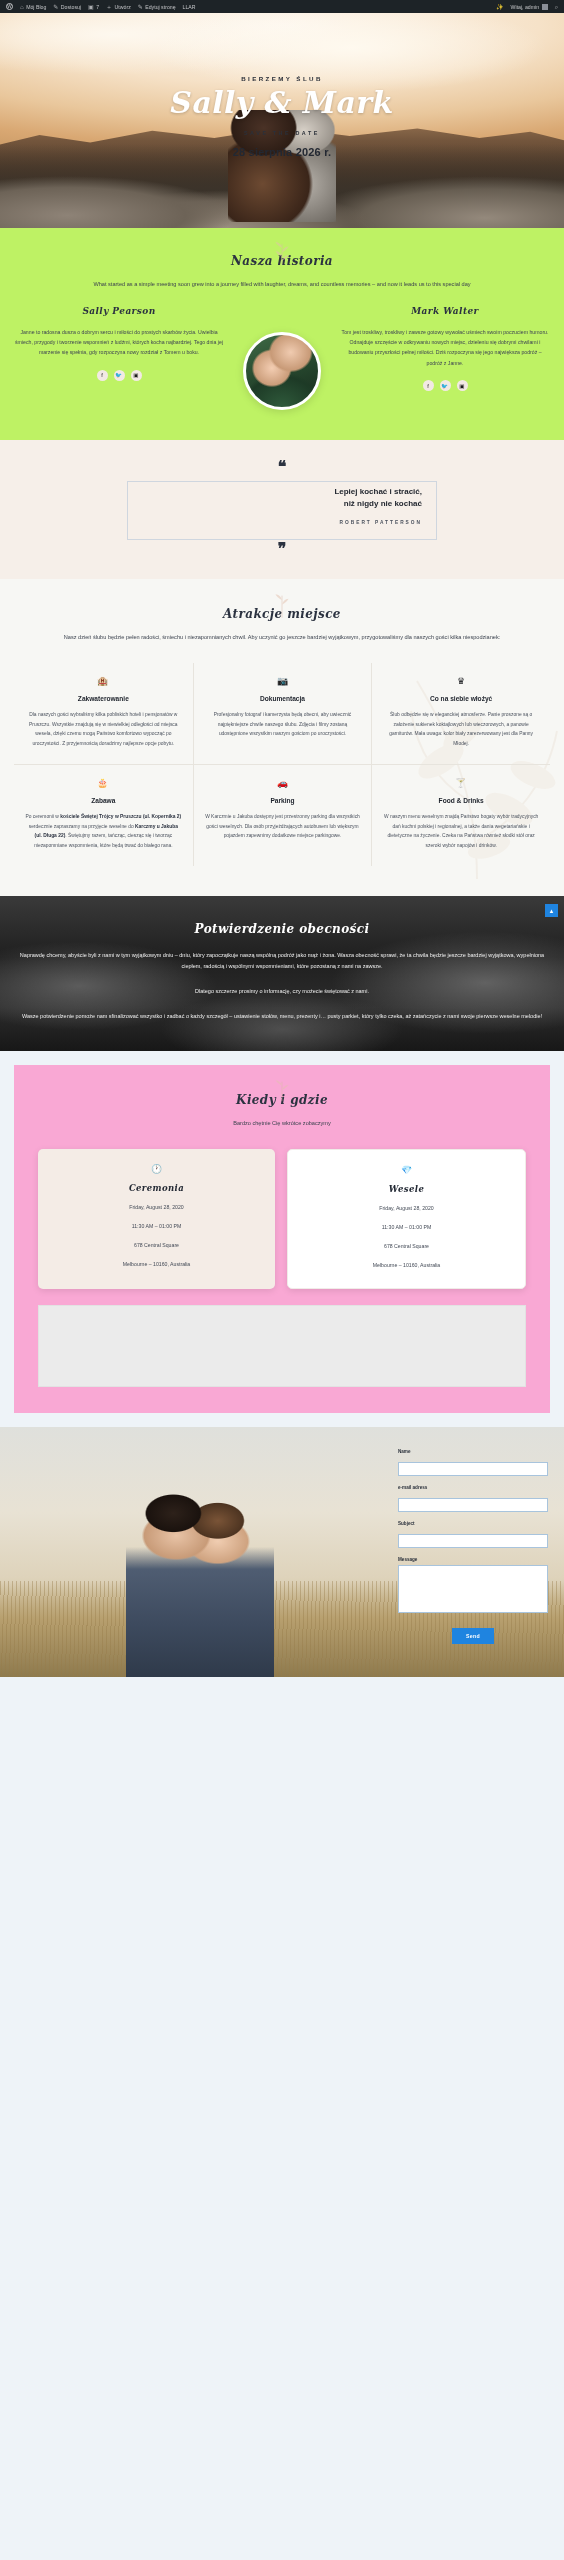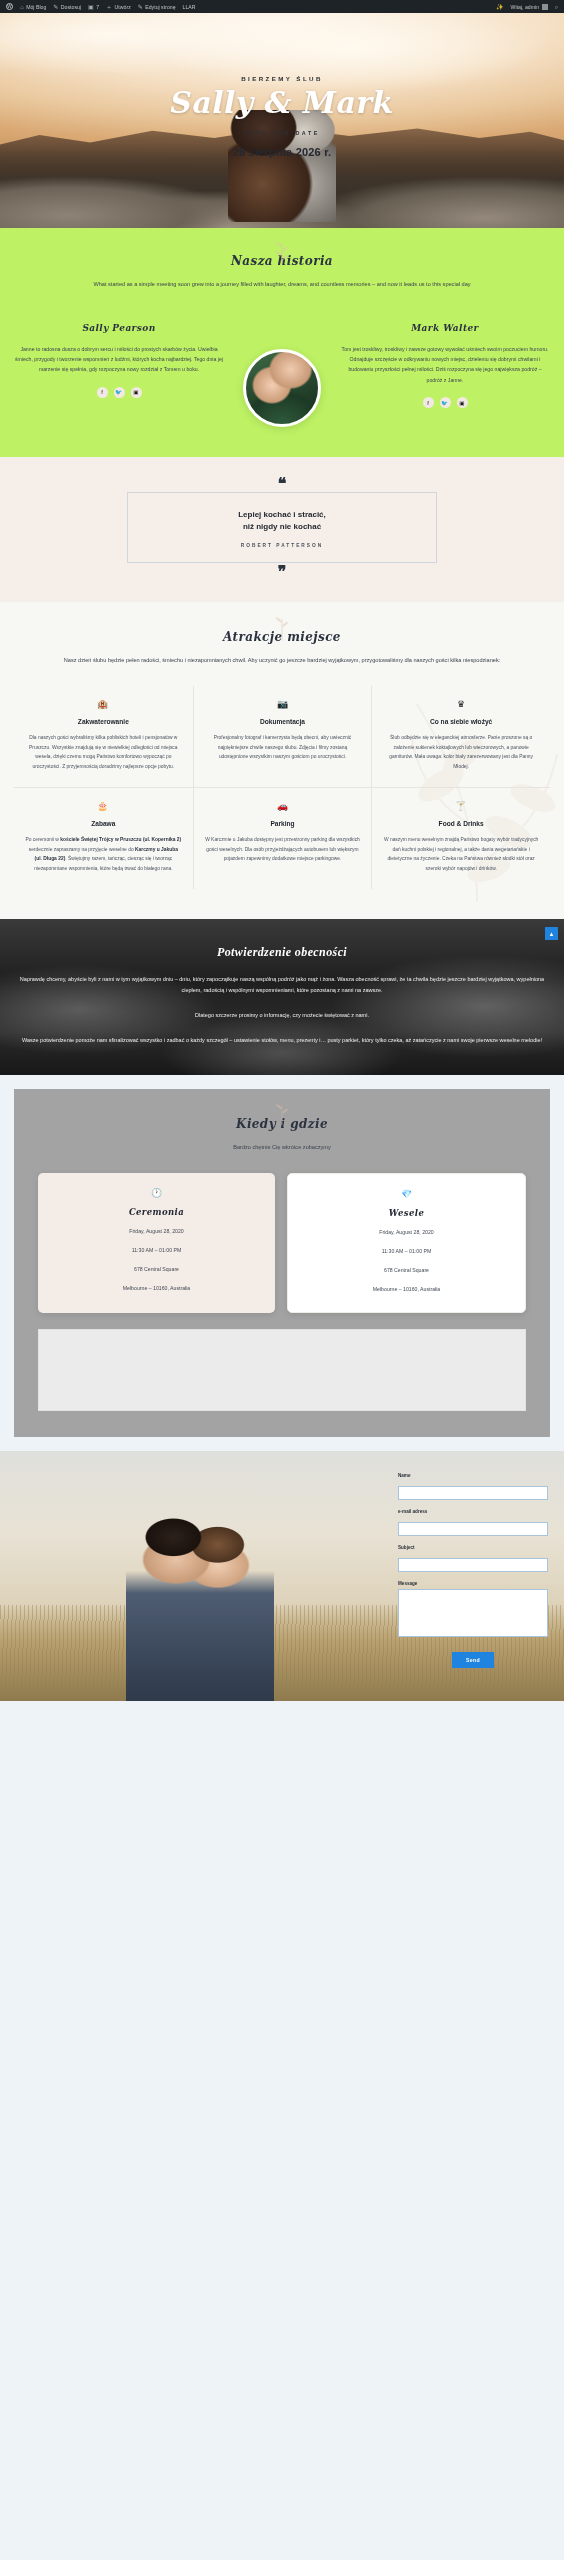--- a/index.html
+++ b/index.html
@@ -88,21 +88,21 @@
   .sec-sub{
     font-size:5.6px;line-height:1.7;color:#3c434f;margin:12px auto 0;max-width:498px;text-align:center;
   }
   .sprig{
     position:absolute;left:50%;top:-14px;transform:translateX(-50%);
     width:26px;height:26px;opacity:.5;
   }
 
   
   .story{background:#bef264;padding:26px 14px 30px;}
-  .story-grid{display:flex;gap:6px;margin-top:33px;align-items:flex-start;}
+  .story-grid{display:flex;gap:6px;margin-top:16px;align-items:flex-start;}
   .story-col{flex:1;text-align:center;}
   .story-name{font-size:9px;color:#2b3240;}
   .story-text{font-size:5.2px;line-height:2.0;color:#3e4552;margin-top:11px;}
   .story-mid{width:104px;flex:none;display:flex;justify-content:center;padding-top:26px;}
   .photo-circle{
     width:78px;height:78px;border-radius:50%;border:3px solid #fff;
     box-shadow:0 2px 8px rgba(0,0,0,.13);
     background:
       radial-gradient(44% 40% at 62% 24%, #f0cbb0 0%, #c89a77 62%, rgba(0,0,0,0) 70%),
       radial-gradient(40% 38% at 36% 46%, #f3cdb2 0%, #cb9d7a 62%, rgba(0,0,0,0) 70%),
@@ -113,22 +113,22 @@
   .soc{
     width:11px;height:11px;border-radius:50%;background:#f2e9e4;
     display:flex;align-items:center;justify-content:center;
     font-size:5.6px;color:#1b1b1b;
   }
 
   
   .quote-wrap{background:#f6efe9;padding:22px 0 26px;position:relative;}
   .qmark{text-align:center;font-size:16px;color:#2b3240;font-weight:700;line-height:.6;font-family:"DejaVu Serif",serif;}
   .quote-box{
-    margin:4px auto 0;width:310px;border:1px solid #cfd6df;
-    padding:16px 14px 14px;text-align:center;
+    margin:10px auto 0;width:310px;border:1px solid #cfd6df;
+    padding:4px 14px 14px;text-align:right;
   }
   .quote-text{font-size:8px;font-weight:700;line-height:1.55;color:#1e232c;}
   .quote-author{margin-top:9px;font-size:4.8px;letter-spacing:2px;color:#4b525e;font-weight:700;}
   .qmark.bottom{margin-top:4px;}
 
   
   .services{background:#f7f7f4;position:relative;overflow:hidden;padding:28px 14px 30px;}
   .leaf-bg{
     position:absolute;right:-18px;top:62px;width:210px;height:240px;opacity:.35;pointer-events:none;
   }
@@ -151,31 +151,31 @@
   }
   .rsvp .hands{
     position:absolute;inset:0;
     background:
       radial-gradient(34% 40% at 14% 58%, #6e6e6e 0%, rgba(40,40,40,0) 72%),
       radial-gradient(38% 46% at 86% 56%, #767676 0%, rgba(40,40,40,0) 72%),
       radial-gradient(30% 34% at 50% 86%, #5e5e5e 0%, rgba(30,30,30,0) 72%);
     opacity:.75;
   }
   .rsvp-inner{position:relative;z-index:2;text-align:center;}
-  .rsvp-t{font-size:12px;font-family:Liberation Serif, serif;}
+  .rsvp-t{font-size:12px;}
   .rsvp-p{font-size:5.5px;line-height:1.95;margin-top:14px;color:#f0f0f0;}
   .rsvp-p + .rsvp-p{margin-top:14px;}
   .totop{
     position:absolute;right:6px;top:8px;z-index:5;
     width:13px;height:13px;background:#1f84e0;color:#fff;
     display:flex;align-items:center;justify-content:center;font-size:6px;
   }
 
   
-  .ww{background:#a3a3a3;margin:14px 14px 0;padding:28px 24px 26px;}
+  .ww{background:#f9a8d4;margin:14px 14px 0;padding:28px 24px 26px;}
   .ww-cards{display:flex;gap:12px;margin-top:20px;}
   .ww-card{
     flex:1;border-radius:5px;padding:16px 12px 18px;text-align:center;
     box-shadow:0 2px 7px rgba(0,0,0,.10);
   }
   .ww-card.a{background:#f4ece6;}
   .ww-card.b{background:#fff;border:1px solid #f0ece8;}
   .ww-ic{font-size:9px;line-height:1;color:#111;}
   .ww-t{font-size:8.5px;margin-top:9px;color:#23293400;color:#232934;}
   .ww-l{font-size:5.2px;line-height:1.95;color:#434a56;margin-top:9px;}

